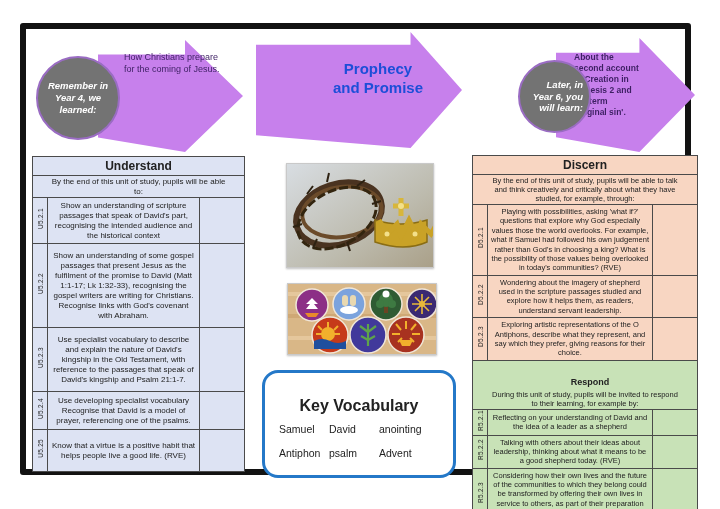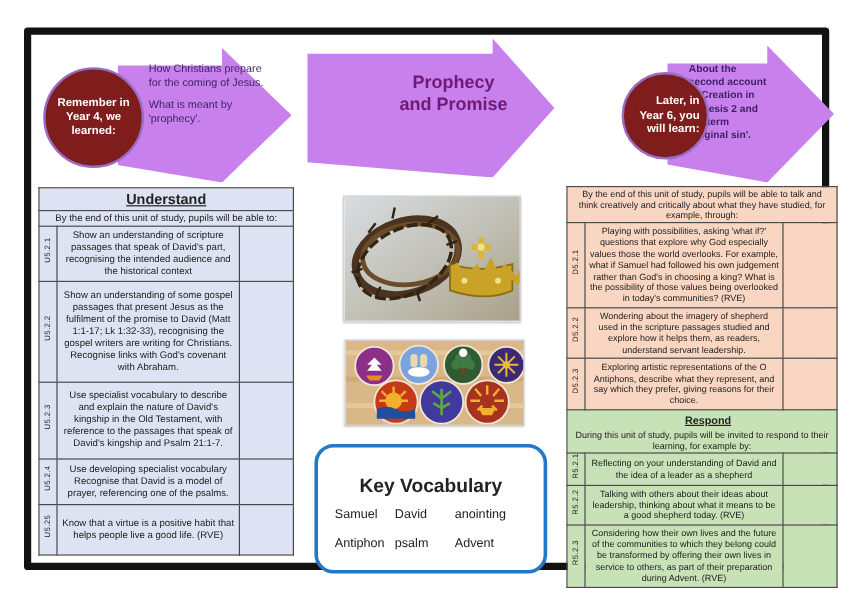--- a/index.html
+++ b/index.html
@@ -6,68 +6,67 @@
   html,body { background:#fff; }
   body { font-family:"Liberation Sans", sans-serif; color:#222; }
   .canvas { position:relative; width:720px; height:509px; background:#fff; overflow:hidden; }
   .frame { position:absolute; left:20px; top:23px; width:671px; height:452px; border:6px solid #121212; border-radius:3px; background:#fff; }
 
   
   .arrow { position:absolute; background:#c780ec; }
   .arrow-left  { left:98px;  top:40px; width:145px; height:112px; clip-path:polygon(0 13%,60% 13%,60% 0,100% 50%,60% 100%,0 87%); }
   .arrow-mid   { left:256px; top:32px; width:206px; height:116px; clip-path:polygon(0 11%,75% 11%,75% 0,100% 50%,75% 100%,0 89%); }
   .arrow-right { left:556px; top:38px; width:139px; height:114px; clip-path:polygon(0 13%,60% 13%,60% 0,100% 50%,60% 100%,0 87%); }
-  .circle { position:absolute; border-radius:50%; background:#7f1d1d; border:2px solid #9a6cc3; color:#fff;
-            display:flex; align-items:center; justify-content:center; text-align:center; }
+  .circle { position:absolute; border-radius:50%; background:#737373; border:2px solid #9a6cc3; color:#fff;
+            display:flex; align-items:center; justify-content:center; text-align:center;font-style:italic; }
   .circle-remember { left:36px; top:56px; width:84px; height:84px; font-size:9.5px; font-weight:bold; line-height:1.25; padding:6px; }
   .circle-year { left:257px; top:62px; width:62px; height:62px; font-size:13px; border:2px solid #cbb3dd; }
   .circle-later { left:518px; top:60px; width:73px; height:73px; font-size:9.5px; font-weight:bold; line-height:1.25; padding:6px;text-align:right; }
   .arrow-left-text { position:absolute; left:124px; top:52px; width:96px; font-size:9px; line-height:1.3; color:#3d1f63; font-weight:normal; }
   .arrow-left-text p + p { margin-top:7px; }
-  .mid-title { position:absolute; left:330px; top:60px; width:96px; font-size:15px; font-weight:bold; color:#701a75; text-align:center; line-height:1.25; }
+  .mid-title { position:absolute; left:330px; top:60px; width:96px; font-size:15px; font-weight:bold; color:#1d4ed8; text-align:center; line-height:1.25; }
   .arrow-right-text { position:absolute; left:574px; top:52px; width:68px; font-size:8.5px; line-height:1.3; color:#3d1f63; font-weight:bold; }
 
   
   table { border-collapse:collapse; }
   .unit-table { position:absolute; }
   .unit-table td, .unit-table th { border:1px solid #4a4a4a; vertical-align:middle; text-align:center; }
   .understand-tbl { left:32px; top:156px; width:213px; }
   .understand-tbl td, .understand-tbl th { background:#dde3f3; }
   .discern-tbl { left:472px; top:155px; width:226px; }
   .discern-tbl .d-cell { background:#f8d6c2; }
   .discern-tbl .r-cell { background:#c8e2b7; }
-  .tbl-title { font-size:12px; font-weight:bold; padding:2px;text-decoration:underline; }
-  .tbl-sub { font-size:7.5px; padding:1px 4px; line-height:1.2; }
+  .tbl-title { font-size:12px; font-weight:bold; padding:2px; }
+  .tbl-sub { font-size:7.5px; padding:1px 16px; line-height:1.2; }
   .row-text { font-size:8px; line-height:1.25; padding:2px 3px; }
   .row-text-sm { font-size:7.5px; line-height:1.25; padding:2px 3px; }
   .label-cell { width:15px; }
   .label-cell span { writing-mode:vertical-rl; transform:rotate(180deg); font-size:6.5px; letter-spacing:.3px; display:inline-block; }
   .empty-cell { width:45px; }
-  .r-head .tbl-title { font-size:9px; padding-top:3px;margin-left:10px; }
+  .r-head .tbl-title { font-size:9px; padding-top:16px;margin-left:10px; }
   .understand-tbl .tbl-sub { font-size:8px; }
 
   
   .photo { position:absolute; border:1px solid #c9c9c9; box-shadow:0 1px 2px rgba(0,0,0,.25); overflow:hidden; }
   .photo-crown { left:286px; top:163px; width:148px; height:105px; }
   .photo-badges { left:287px; top:283px; width:150px; height:72px; }
   .vocab-box { position:absolute; left:262px; top:370px; width:194px; height:108px; border:3px solid #2478c8; border-radius:16px; background:#fff; }
   .vocab-title { text-align:center; font-weight:bold; font-size:16px; margin-top:24px; }
   .vocab-grid { display:grid; grid-template-columns:1fr 1fr 1fr; padding:8px 24px 0 14px; row-gap:12px; font-size:10.5px; }
   .vocab-grid span { white-space:nowrap; }
 </style>
 </head>
 <body>
 
 <div class="canvas">
   <div class="frame"></div>
 
   <div class="arrow arrow-left"></div>
   <div class="arrow-left-text">
     <p>How Christians prepare for the coming of Jesus.</p>
-    <p>What is meant by 'prophecy'.</p>
   </div>
   <div class="circle circle-remember">Remember in Year 4, we learned:</div>
 
   <div class="arrow arrow-mid"></div>
   <div class="mid-title">Prophecy and Promise</div>
 
   <div class="arrow arrow-right"></div>
   <div class="arrow-right-text">About the second account of Creation in Genesis 2 and the term 'original sin'.</div>
   <div class="circle circle-later">Later, in Year 6, you will learn:</div>
 
@@ -102,20 +101,23 @@
     <tr style="height:42px">
       <td class="label-cell"><span>U5.25</span></td>
       <td class="row-text">Know that a virtue is a positive habit that helps people live a good life. (RVE)</td>
       <td class="empty-cell"></td>
     </tr>
   </tbody>
     </table>
 
   <table class="unit-table discern-tbl">
     <tbody>
+        <tr>
+          <th colspan="3" class="tbl-title d-cell">Discern</th>
+        </tr>
     <tr>
           <td colspan="3" class="tbl-sub d-cell">By the end of this unit of study, pupils will be able to talk and think creatively and critically about what they have studied, for example, through:</td>
         </tr>
     <tr style="height:64px">
       <td class="label-cell d-cell"><span>D5.2.1</span></td>
       <td class="row-text-sm d-cell">Playing with possibilities, asking 'what if?' questions that explore why God especially values those the world overlooks. For example, what if Samuel had followed his own judgement rather than God's in choosing a king? What is the possibility of those values being overlooked in today's communities? (RVE)</td>
       <td class="empty-cell d-cell"></td>
     </tr>
     <tr style="height:40px">
       <td class="label-cell d-cell"><span>D5.2.2</span></td>

